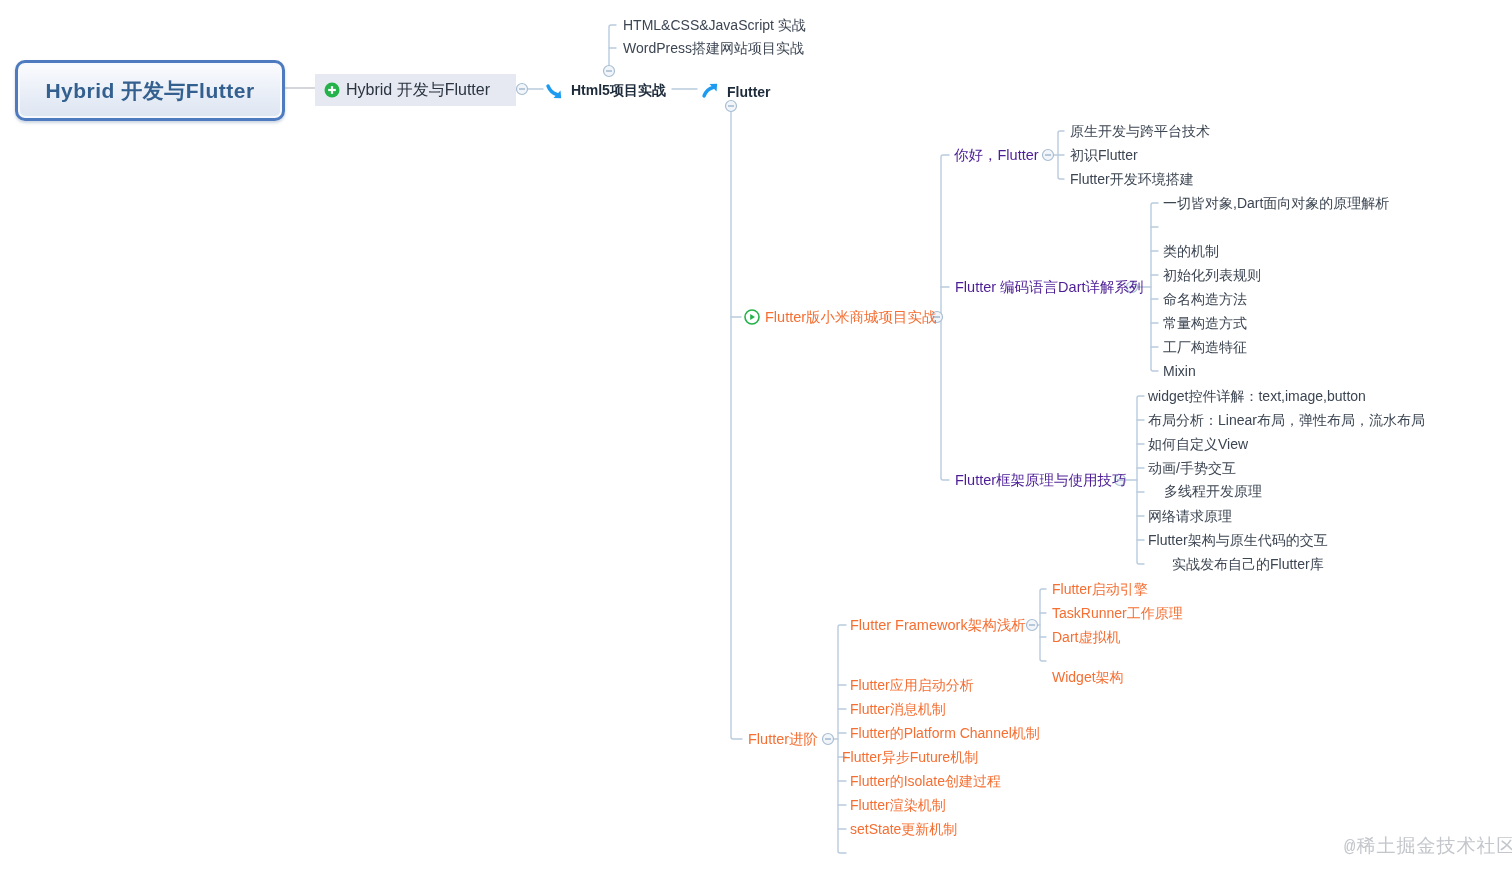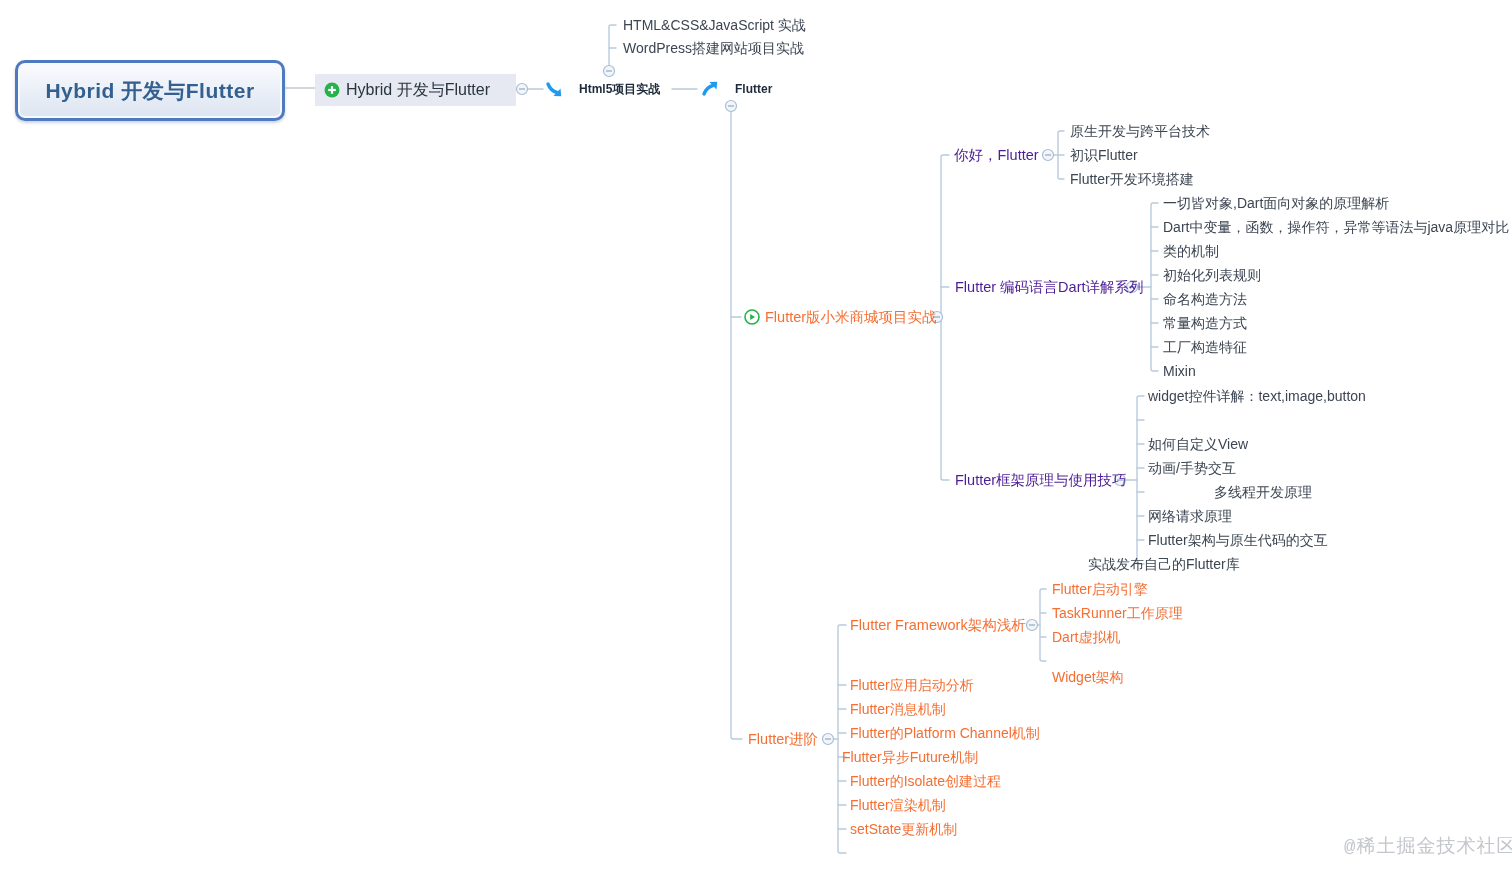--- a/index.html
+++ b/index.html
@@ -22,22 +22,22 @@
     font-size:21px;font-weight:bold;color:#33608f;letter-spacing:.5px;
   }
   
   .hybrid-box{
     left:315px;top:74px;width:201px;height:32px;
     background:#e6e9f1;
     display:flex;align-items:center;gap:6px;padding-left:9px;box-sizing:border-box;
     font-size:16px;color:#2a3340;
   }
   .bold-node{
-    display:flex;align-items:center;gap:16px;
-    font-size:12px;font-weight:bold;color:#1d2b3a;height:22px;
+    display:flex;align-items:flex-end;gap:8px;
+    font-size:14px;font-weight:bold;color:#1d2b3a;height:22px;
   }
   .mid{font-size:14.5px;color:#4c1d95;height:20px;line-height:20px;}
   .leaf{font-size:14px;color:#3c4552;height:20px;line-height:20px;}
   .orange{color:#f56e32;}
   .shop-node{display:flex;align-items:center;gap:5px;height:22px;font-size:14.5px;text-align:center;}
   .watermark{
     left:1344px;top:833px;font-size:19px;color:#c3c6cb;letter-spacing:1px;font-family:Liberation Mono, monospace;
   }
   .icon{display:inline-flex;align-items:center;justify-content:center;}
 </style>
@@ -187,36 +187,36 @@
     <span class="txt orange">Flutter版小米商城项目实战</span>
   </div>
 
   <div class="node mid" style="left:954px;top:145px;"><span>你好，Flutter</span></div>
   <div class="node leaf" style="left:1070px;top:121px;"><span>原生开发与跨平台技术</span></div>
   <div class="node leaf" style="left:1070px;top:145px;"><span>初识Flutter</span></div>
   <div class="node leaf" style="left:1070px;top:169px;"><span>Flutter开发环境搭建</span></div>
 
   <div class="node mid" style="left:955px;top:277px;"><span>Flutter 编码语言Dart详解系列</span></div>
   <div class="node leaf" style="left:1163px;top:193px;"><span>一切皆对象,Dart面向对象的原理解析</span></div>
-  <div class="node leaf" style="left:1163px;top:217px;"><span>Dart中变量，函数，操作符，异常等语法与java原理对比</span></div>
   <div class="node leaf" style="left:1163px;top:241px;"><span>类的机制</span></div>
   <div class="node leaf" style="left:1163px;top:265px;"><span>初始化列表规则</span></div>
   <div class="node leaf" style="left:1163px;top:289px;"><span>命名构造方法</span></div>
   <div class="node leaf" style="left:1163px;top:313px;"><span>常量构造方式</span></div>
   <div class="node leaf" style="left:1163px;top:337px;"><span>工厂构造特征</span></div>
   <div class="node leaf" style="left:1163px;top:361px;"><span>Mixin</span></div>
 
   <div class="node mid" style="left:955px;top:470px;"><span>Flutter框架原理与使用技巧</span></div>
   <div class="node leaf" style="left:1148px;top:386px;"><span>widget控件详解：text,image,button</span></div>
+  <div class="node leaf" style="left:1148px;top:410px;"><span>布局分析：Linear布局，弹性布局，流水布局</span></div>
   <div class="node leaf" style="left:1148px;top:434px;"><span>如何自定义View</span></div>
   <div class="node leaf" style="left:1148px;top:458px;"><span>动画/手势交互</span></div>
-  <div class="node leaf" style="left:1214px;top:482px;"><span>多线程开发原理</span></div>
+  <div class="node leaf" style="left:1164px;top:482px;font-family:Liberation Serif, serif;"><span>多线程开发原理</span></div>
   <div class="node leaf" style="left:1148px;top:506px;"><span>网络请求原理</span></div>
   <div class="node leaf" style="left:1148px;top:530px;"><span>Flutter架构与原生代码的交互</span></div>
-  <div class="node leaf" style="left:1088px;top:554px;"><span>实战发布自己的Flutter库</span></div>
+  <div class="node leaf" style="left:1172px;top:554px;"><span>实战发布自己的Flutter库</span></div>
 
   <div class="node mid orange" style="left:748px;top:729px;"><span>Flutter进阶</span></div>
 
   <div class="node mid orange" style="left:850px;top:615px;"><span>Flutter Framework架构浅析</span></div>
   <div class="node leaf orange" style="left:1052px;top:579px;"><span>Flutter启动引擎</span></div>
   <div class="node leaf orange" style="left:1052px;top:603px;"><span>TaskRunner工作原理</span></div>
   <div class="node leaf orange" style="left:1052px;top:627px;"><span>Dart虚拟机</span></div>
   <div class="node leaf orange" style="left:1052px;top:667px;"><span>Widget架构</span></div>
 
   <div class="node leaf orange" style="left:850px;top:675px;"><span>Flutter应用启动分析</span></div>

